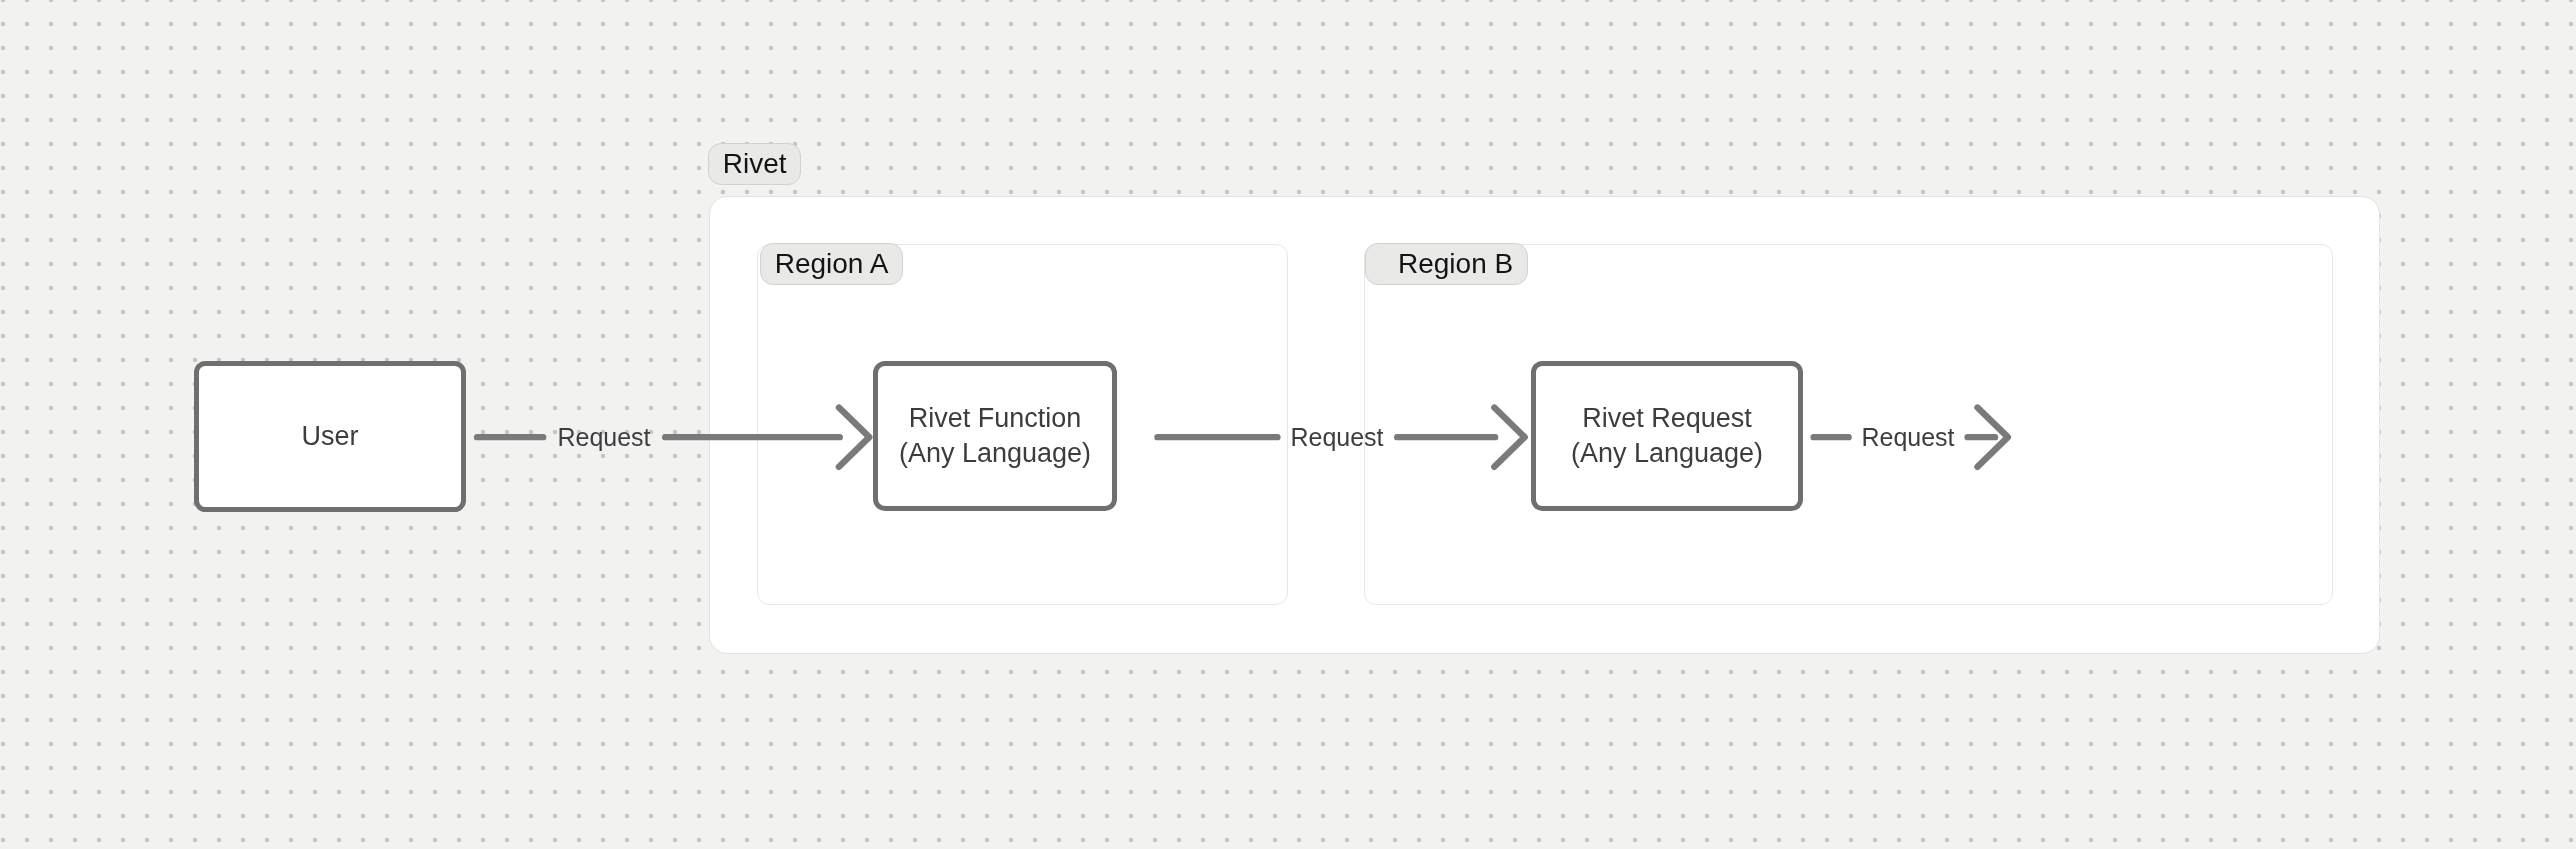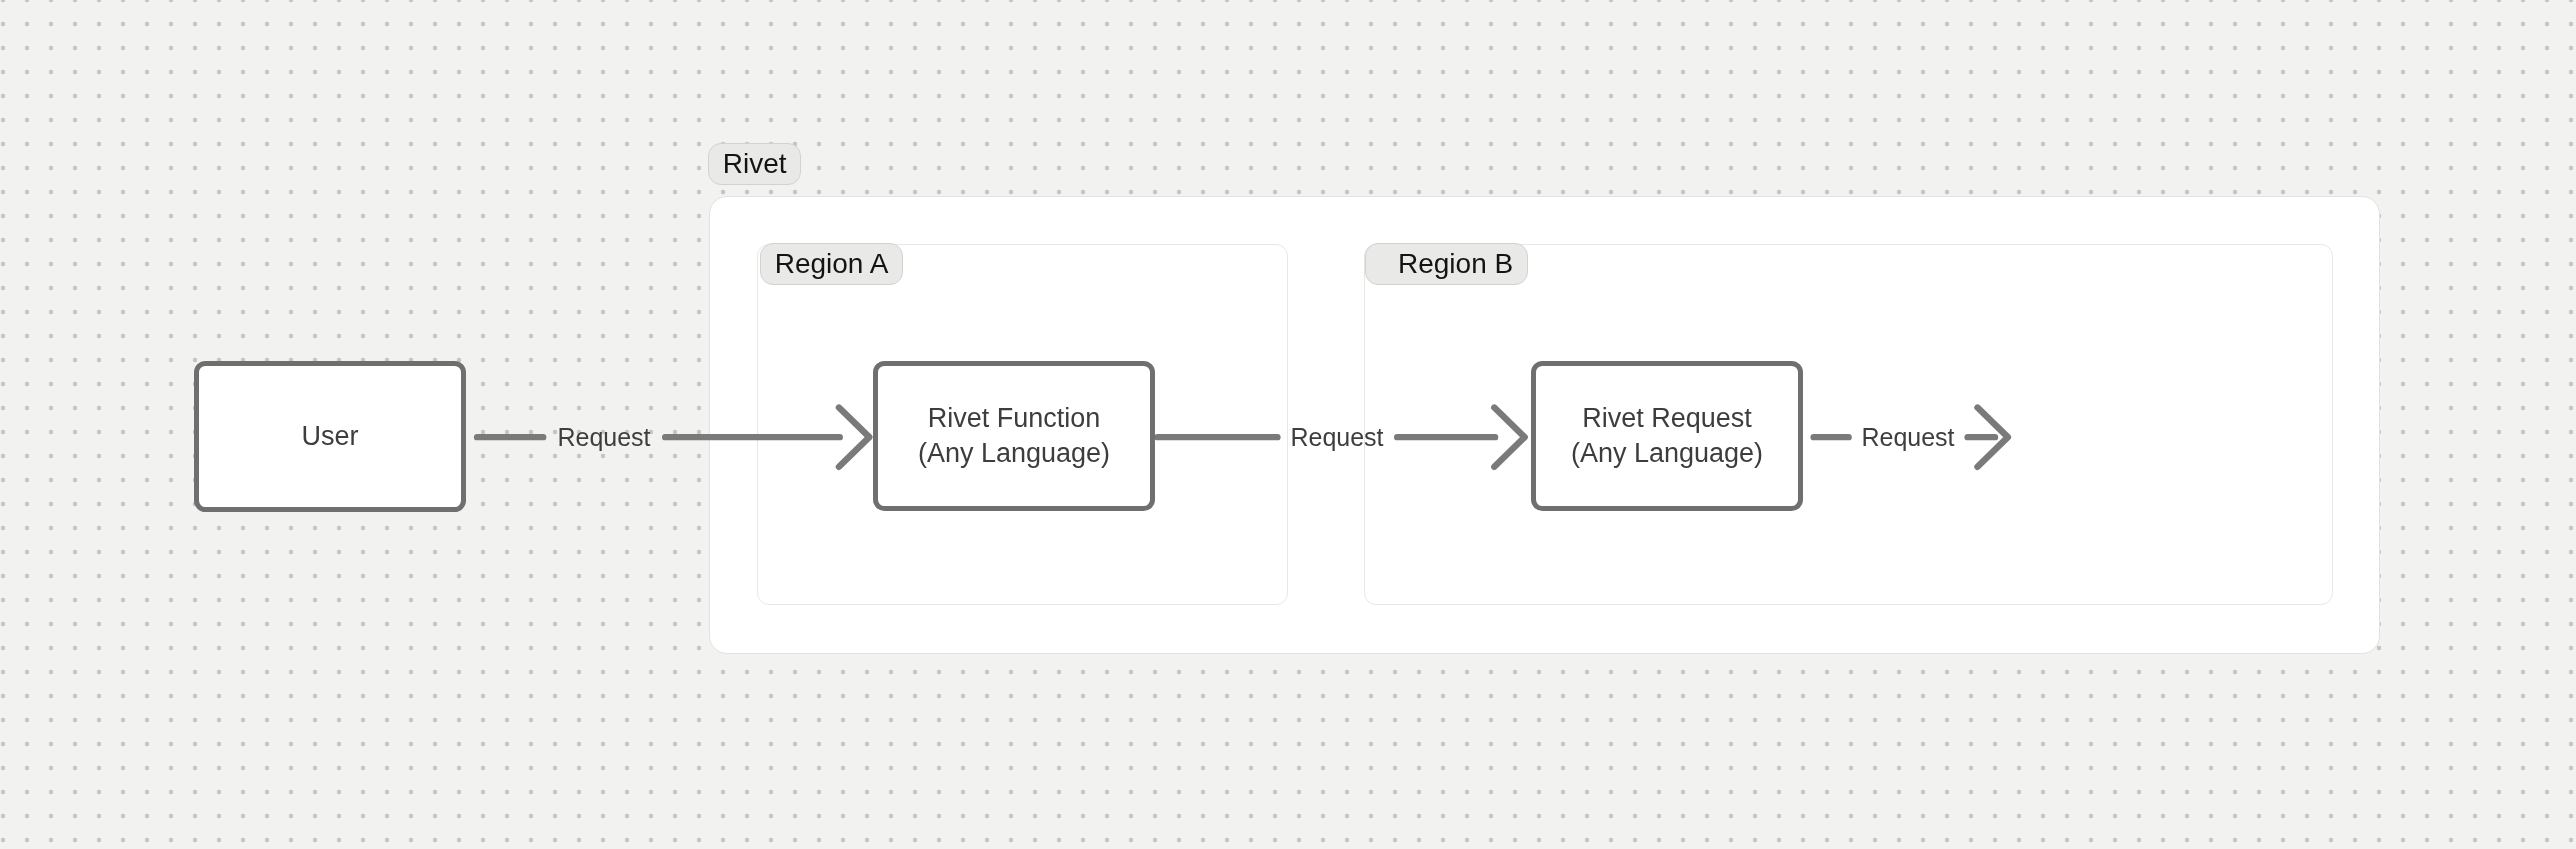--- a/index.html
+++ b/index.html
@@ -80,21 +80,21 @@
     border: 5.3px solid #6f6f6f;
     border-radius: 11.4px;
     box-sizing: border-box;
     color: #3d3d3d;
     font-size: 27px;
     line-height: 35px;
     text-align: center;
     z-index: 3;
   }
   .node-user      { left: 194px;  top: 361px; width: 272px; height: 151px; }
-  .node-function  { left: 873px; top: 361px; width: 282px; height: 150px; }
+  .node-function  { left: 873px; top: 361px; width: 244px; height: 150px; border-radius: 12px; }
   .node-worker    { left: 1531px; top: 361px; width: 272px; height: 150px; }
   .node-container { left: 2016px; top: 361px; width: 269px; height: 150px; }
 
   
   .edges-svg {
     position: absolute;
     left: 0;
     top: 0;
     width: 2576px;
     height: 850px;

